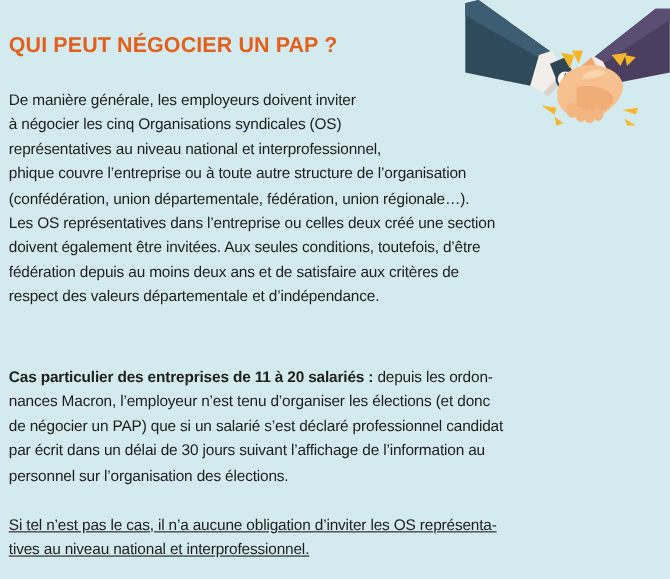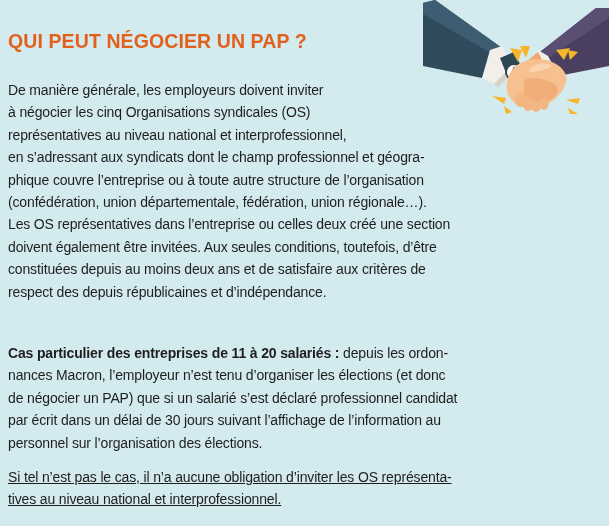--- a/index.html
+++ b/index.html
@@ -40,21 +40,21 @@
       font-size: 14px;
       line-height: 22.4px;
       color: #1e1e1e;
       letter-spacing: -0.15px;
     }
     .para .line {
       display: block;
       white-space: nowrap;
     }
     .p1 { top: 79px; }
-    .p2 { top: 342px; }
+    .p2 { top: 331px; }
     .p3 { top: 466px; text-decoration: underline; }
     .bold {
       font-weight: bold;
     }
     .illustration {
       position: absolute;
       left: 420px;
       top: 0;
       width: 189px;
       height: 125px;
@@ -106,27 +106,26 @@
       <polygon points="84,106 92,112 86,114" fill="#f7b52a"></polygon>
       <polygon points="146,100 160,98 158,104" fill="#f7b52a"></polygon>
       <polygon points="148,108 158,114 150,114" fill="#f7b52a"></polygon>
     </svg>
   </div>
 
   <p class="para p1">
     <span class="line">De manière générale, les employeurs doivent inviter</span>
     <span class="line">à négocier les cinq Organisations syndicales (OS)</span>
     <span class="line">représentatives au niveau national et interprofessionnel,</span>
-    <span class="line">en s’adressant aux syndicats dont le champ professionnel et géogra-</span>
     <span class="line">phique couvre l’entreprise ou à toute autre structure de l’organisation</span>
     <span class="line">(confédération, union départementale, fédération, union régionale…).</span>
     <span class="line">Les OS représentatives dans l’entreprise ou celles deux créé une section</span>
     <span class="line">doivent également être invitées. Aux seules conditions, toutefois, d’être</span>
-    <span class="line">constituées depuis au moins deux ans et de satisfaire aux critères de</span>
-    <span class="line">respect des depuis républicaines et d’indépendance.</span>
+    <span class="line">fédération depuis au moins deux ans et de satisfaire aux critères de</span>
+    <span class="line">respect des valeurs départementale et d’indépendance.</span>
   </p>
 
   <p class="para p2">
     <span class="line"><span class="bold">Cas particulier des entreprises de 11 à 20 salariés :</span><span> depuis les ordon-</span></span>
     <span class="line">nances Macron, l’employeur n’est tenu d’organiser les élections (et donc</span>
     <span class="line">de négocier un PAP) que si un salarié s’est déclaré professionnel candidat</span>
     <span class="line">par écrit dans un délai de 30 jours suivant l’affichage de l’information au</span>
     <span class="line">personnel sur l’organisation des élections.</span>
   </p>
 

